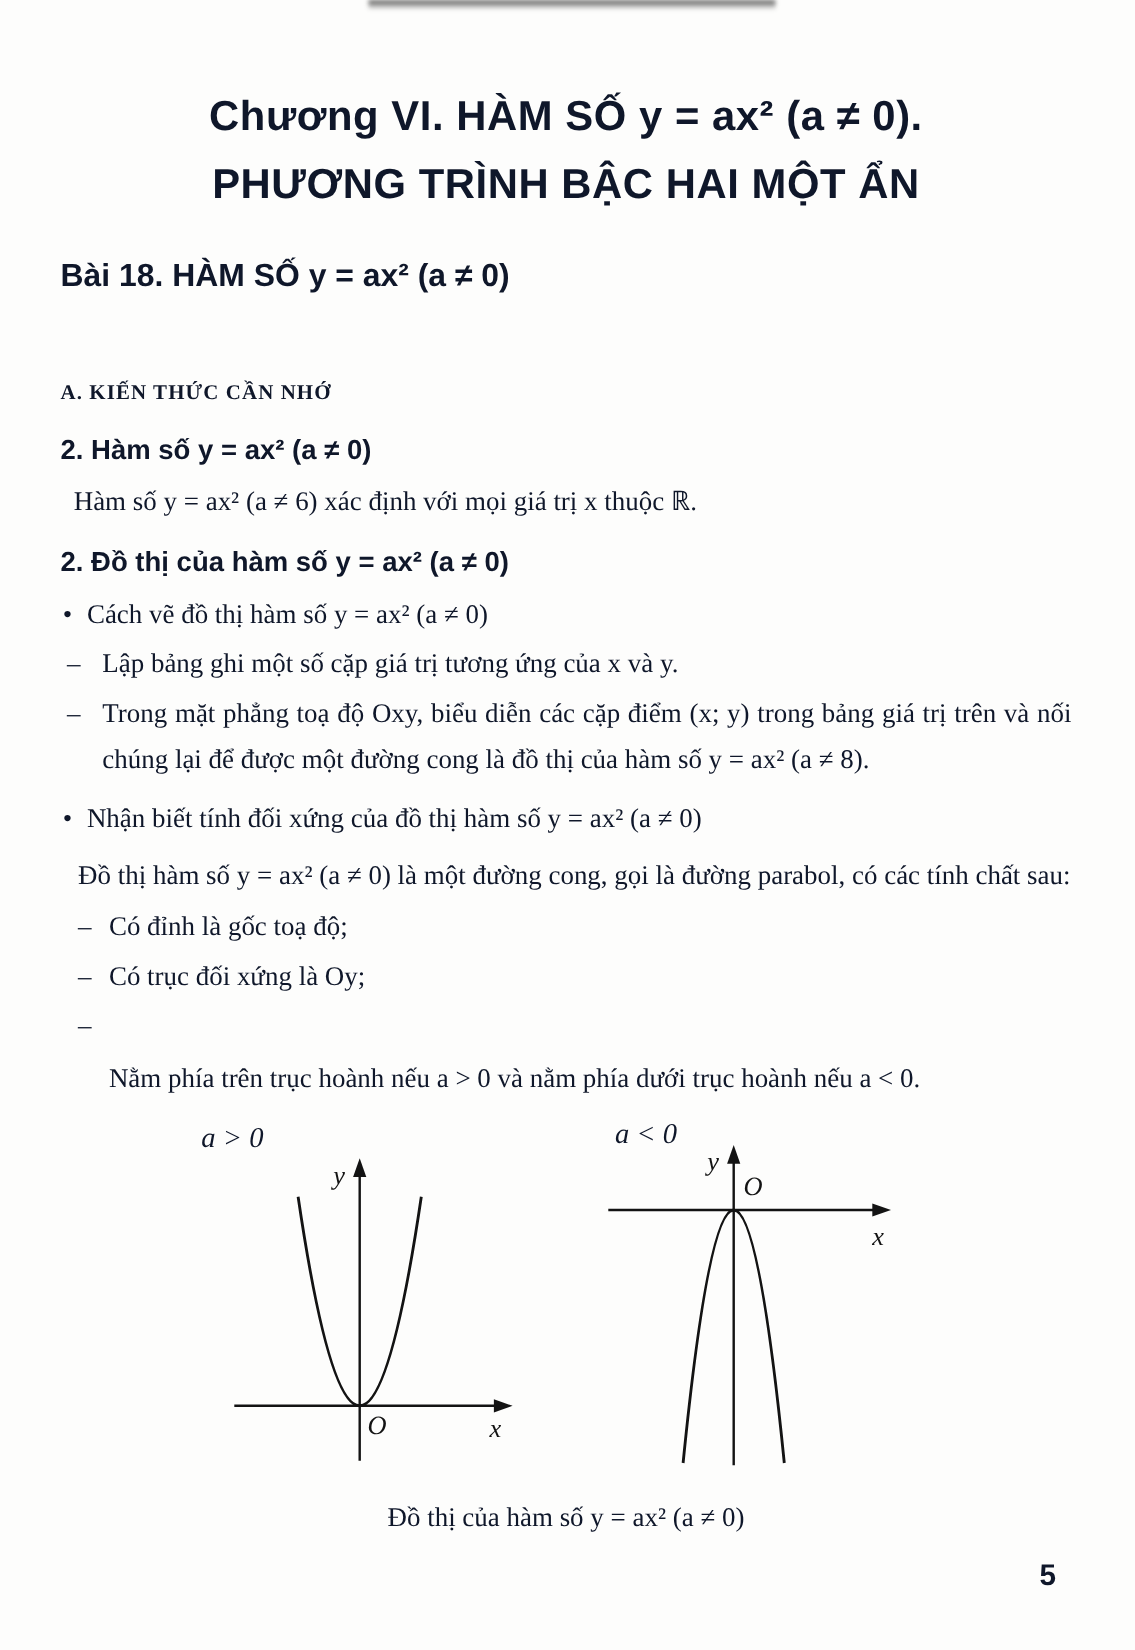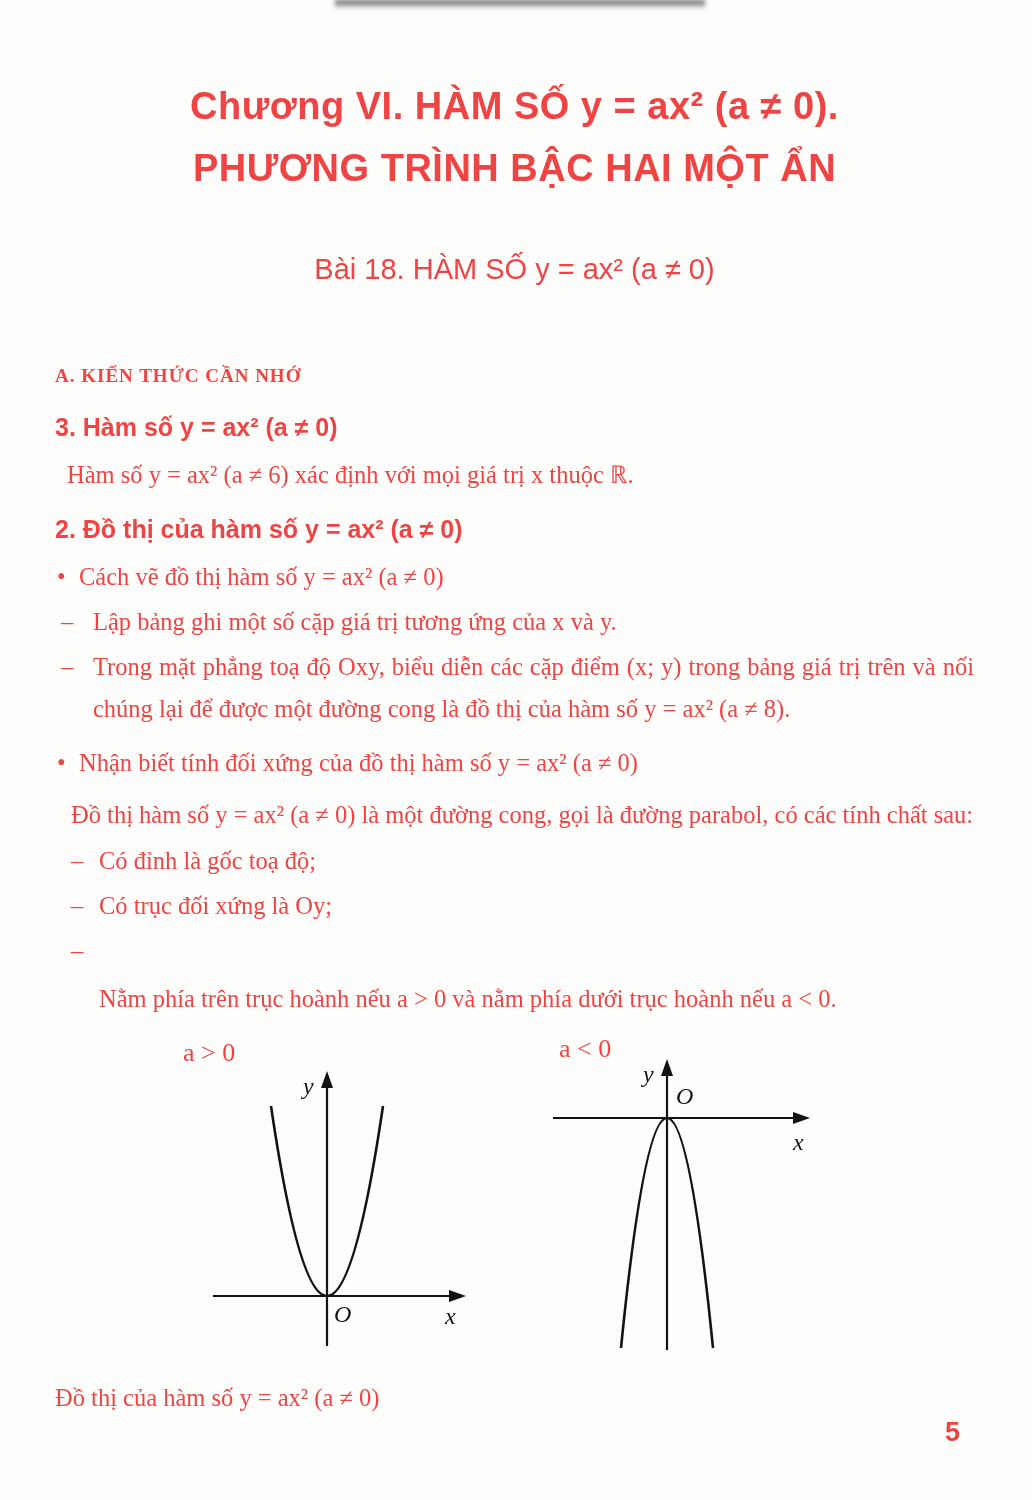--- a/index.html
+++ b/index.html
@@ -3,21 +3,21 @@
 <meta charset="utf-8">
 <style>
   * { margin: 0; padding: 0; box-sizing: border-box; }
   html, body { background: #9a9a9a; }
   .page {
     position: relative;
     width: 1032px;
     height: 1500px;
     margin: 0 auto;
     background: #fdfdfc;
-    color: #ef4444;
+    color: #0f172a;
     font-family: "Liberation Serif", serif;
     overflow: hidden;
   }
   .scan-smudge {
     position: absolute;
     top: 0; left: 335px;
     width: 370px; height: 9px;
     background: linear-gradient(to bottom, rgba(40,40,40,0.8), rgba(255,255,255,0));
     filter: blur(2px);
   }
@@ -28,25 +28,24 @@
     font-family: "Liberation Sans", sans-serif;
     font-weight: 700;
     font-size: 38px;
     line-height: 1.62;
     letter-spacing: 0.5px;
     margin-top: 16px;
   }
   .chapter-title .line { display: block; }
 
   .lesson-title {
-    text-align: center;
-    font-family: "Liberation Sans", sans-serif;
-    font-weight: 400;
+    font-family: "Liberation Sans", sans-serif;
+    font-weight: 700;
     font-size: 29px;
-    margin-top: 54px;
+    margin-top: 36px;
   }
 
   .section-heading {
     font-family: "Liberation Serif", serif;
     font-weight: 700;
     font-size: 19px;
     letter-spacing: 1px;
     margin-top: 79px;
   }
 
@@ -90,39 +89,41 @@
     text-indent: 16px;
   }
 
   .figure {
     position: relative;
     margin-top: 14px;
     height: 338px;
   }
   .fig-label {
     position: absolute;
+    font-style: italic;
     font-size: 26px;
     font-family: "Liberation Serif", serif;
   }
   .fig-label.left { left: 128px; top: 4px; }
   .fig-label.right { left: 504px; top: 0px; }
   .graph { position: absolute; }
   .graph.left { left: 152px; top: 34px; width: 270px; height: 285px; }
   .graph.right { left: 492px; top: 22px; width: 280px; height: 300px; }
   .graph .axis { stroke: #131313; stroke-width: 2.2; fill: none; }
   .graph .arrow { fill: #131313; stroke: none; }
   .graph .curve { fill: none; stroke: #131313; stroke-width: 2.6; }
   .glabel {
     font-family: "Liberation Serif", serif;
     font-style: italic;
     font-size: 24px;
     fill: #131313;
   }
 
   .caption {
+    text-align: center;
     font-size: 24.5px;
     margin-top: 12px;
   }
 
   .page-number {
     position: absolute;
     right: 72px;
     bottom: 52px;
     font-family: "Liberation Sans", sans-serif;
     font-weight: 700;
@@ -139,21 +140,21 @@
 
     <h1 class="chapter-title">
       <span class="line">Chương VI. HÀM SỐ y = ax² (a ≠ 0).</span>
       <span class="line">PHƯƠNG TRÌNH BẬC HAI MỘT ẨN</span>
     </h1>
 
     <h2 class="lesson-title">Bài 18. HÀM SỐ y = ax² (a ≠ 0)</h2>
 
     <h3 class="section-heading">A. KIẾN THỨC CẦN NHỚ</h3>
 
-    <h4 class="sub-heading">3. Hàm số y = ax² (a ≠ 0)</h4>
+    <h4 class="sub-heading">2. Hàm số y = ax² (a ≠ 0)</h4>
 
     <p class="body-text p-item1">Hàm số y = ax² (a ≠ 6) xác định với mọi giá trị x thuộc ℝ.</p>
 
     <h4 class="sub-heading second">2. Đồ thị của hàm số y = ax² (a ≠ 0)</h4>
 
     <div class="li bullet">
       <span class="marker">•</span>
       <span class="txt">Cách vẽ đồ thị hàm số y = ax² (a ≠ 0)</span>
     </div>
 

